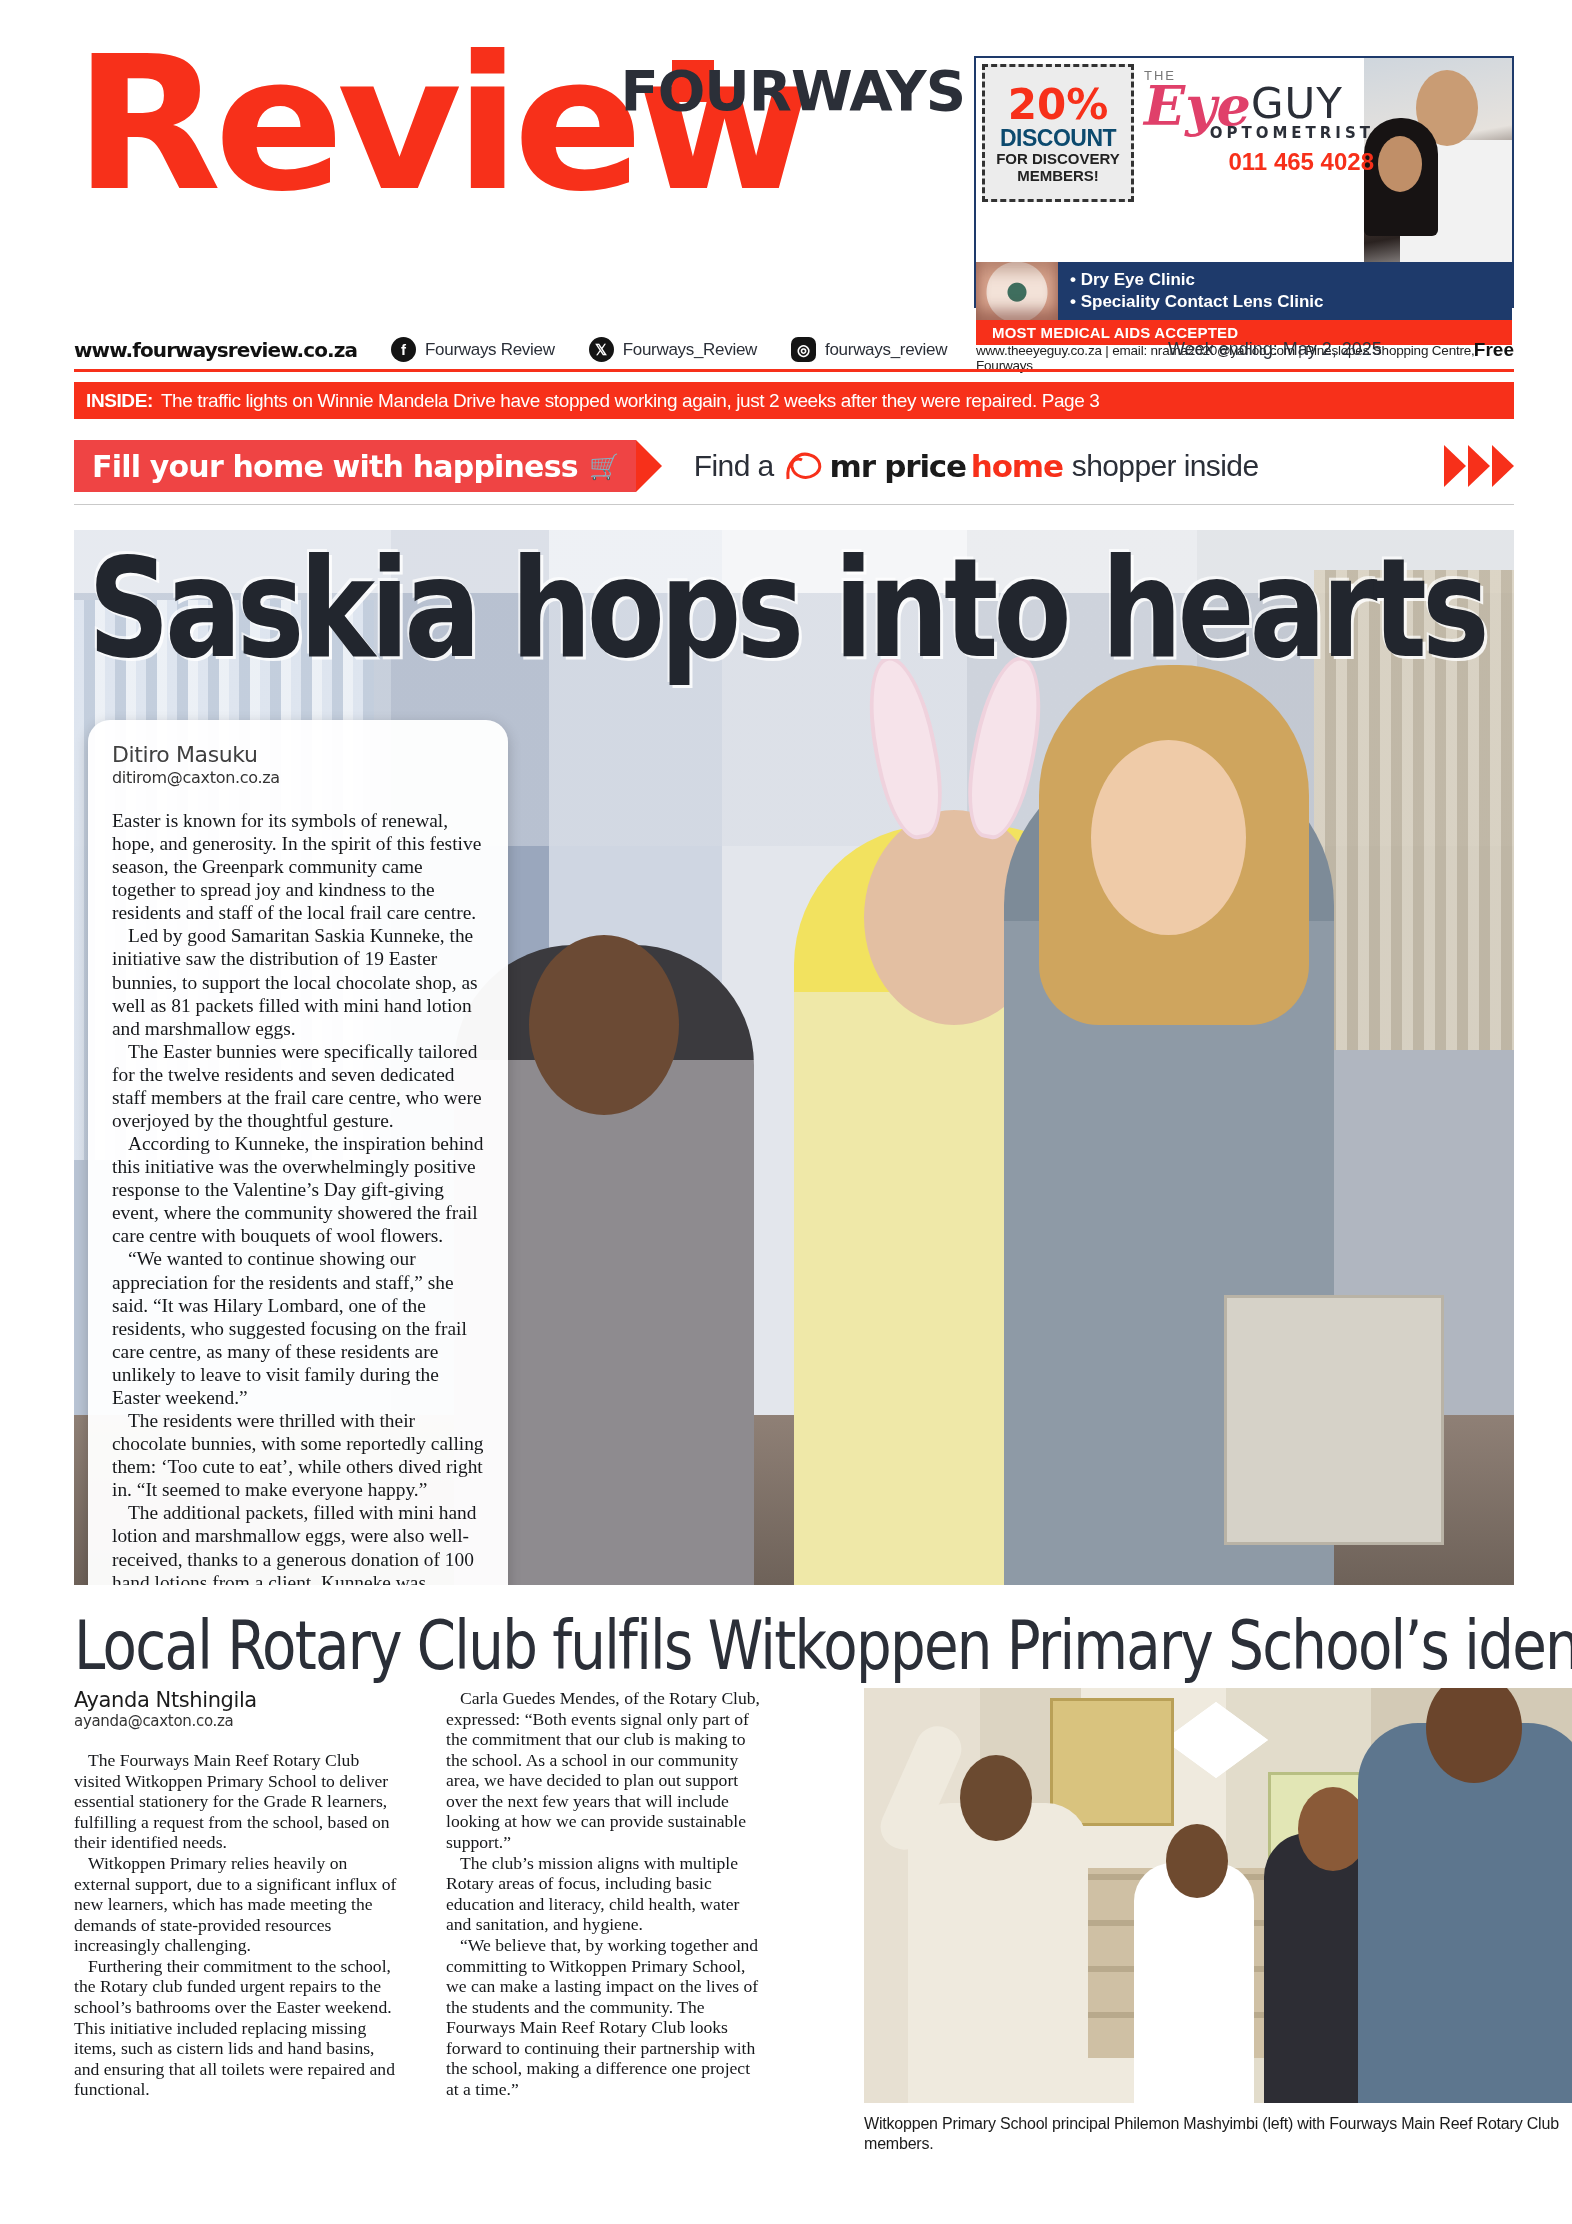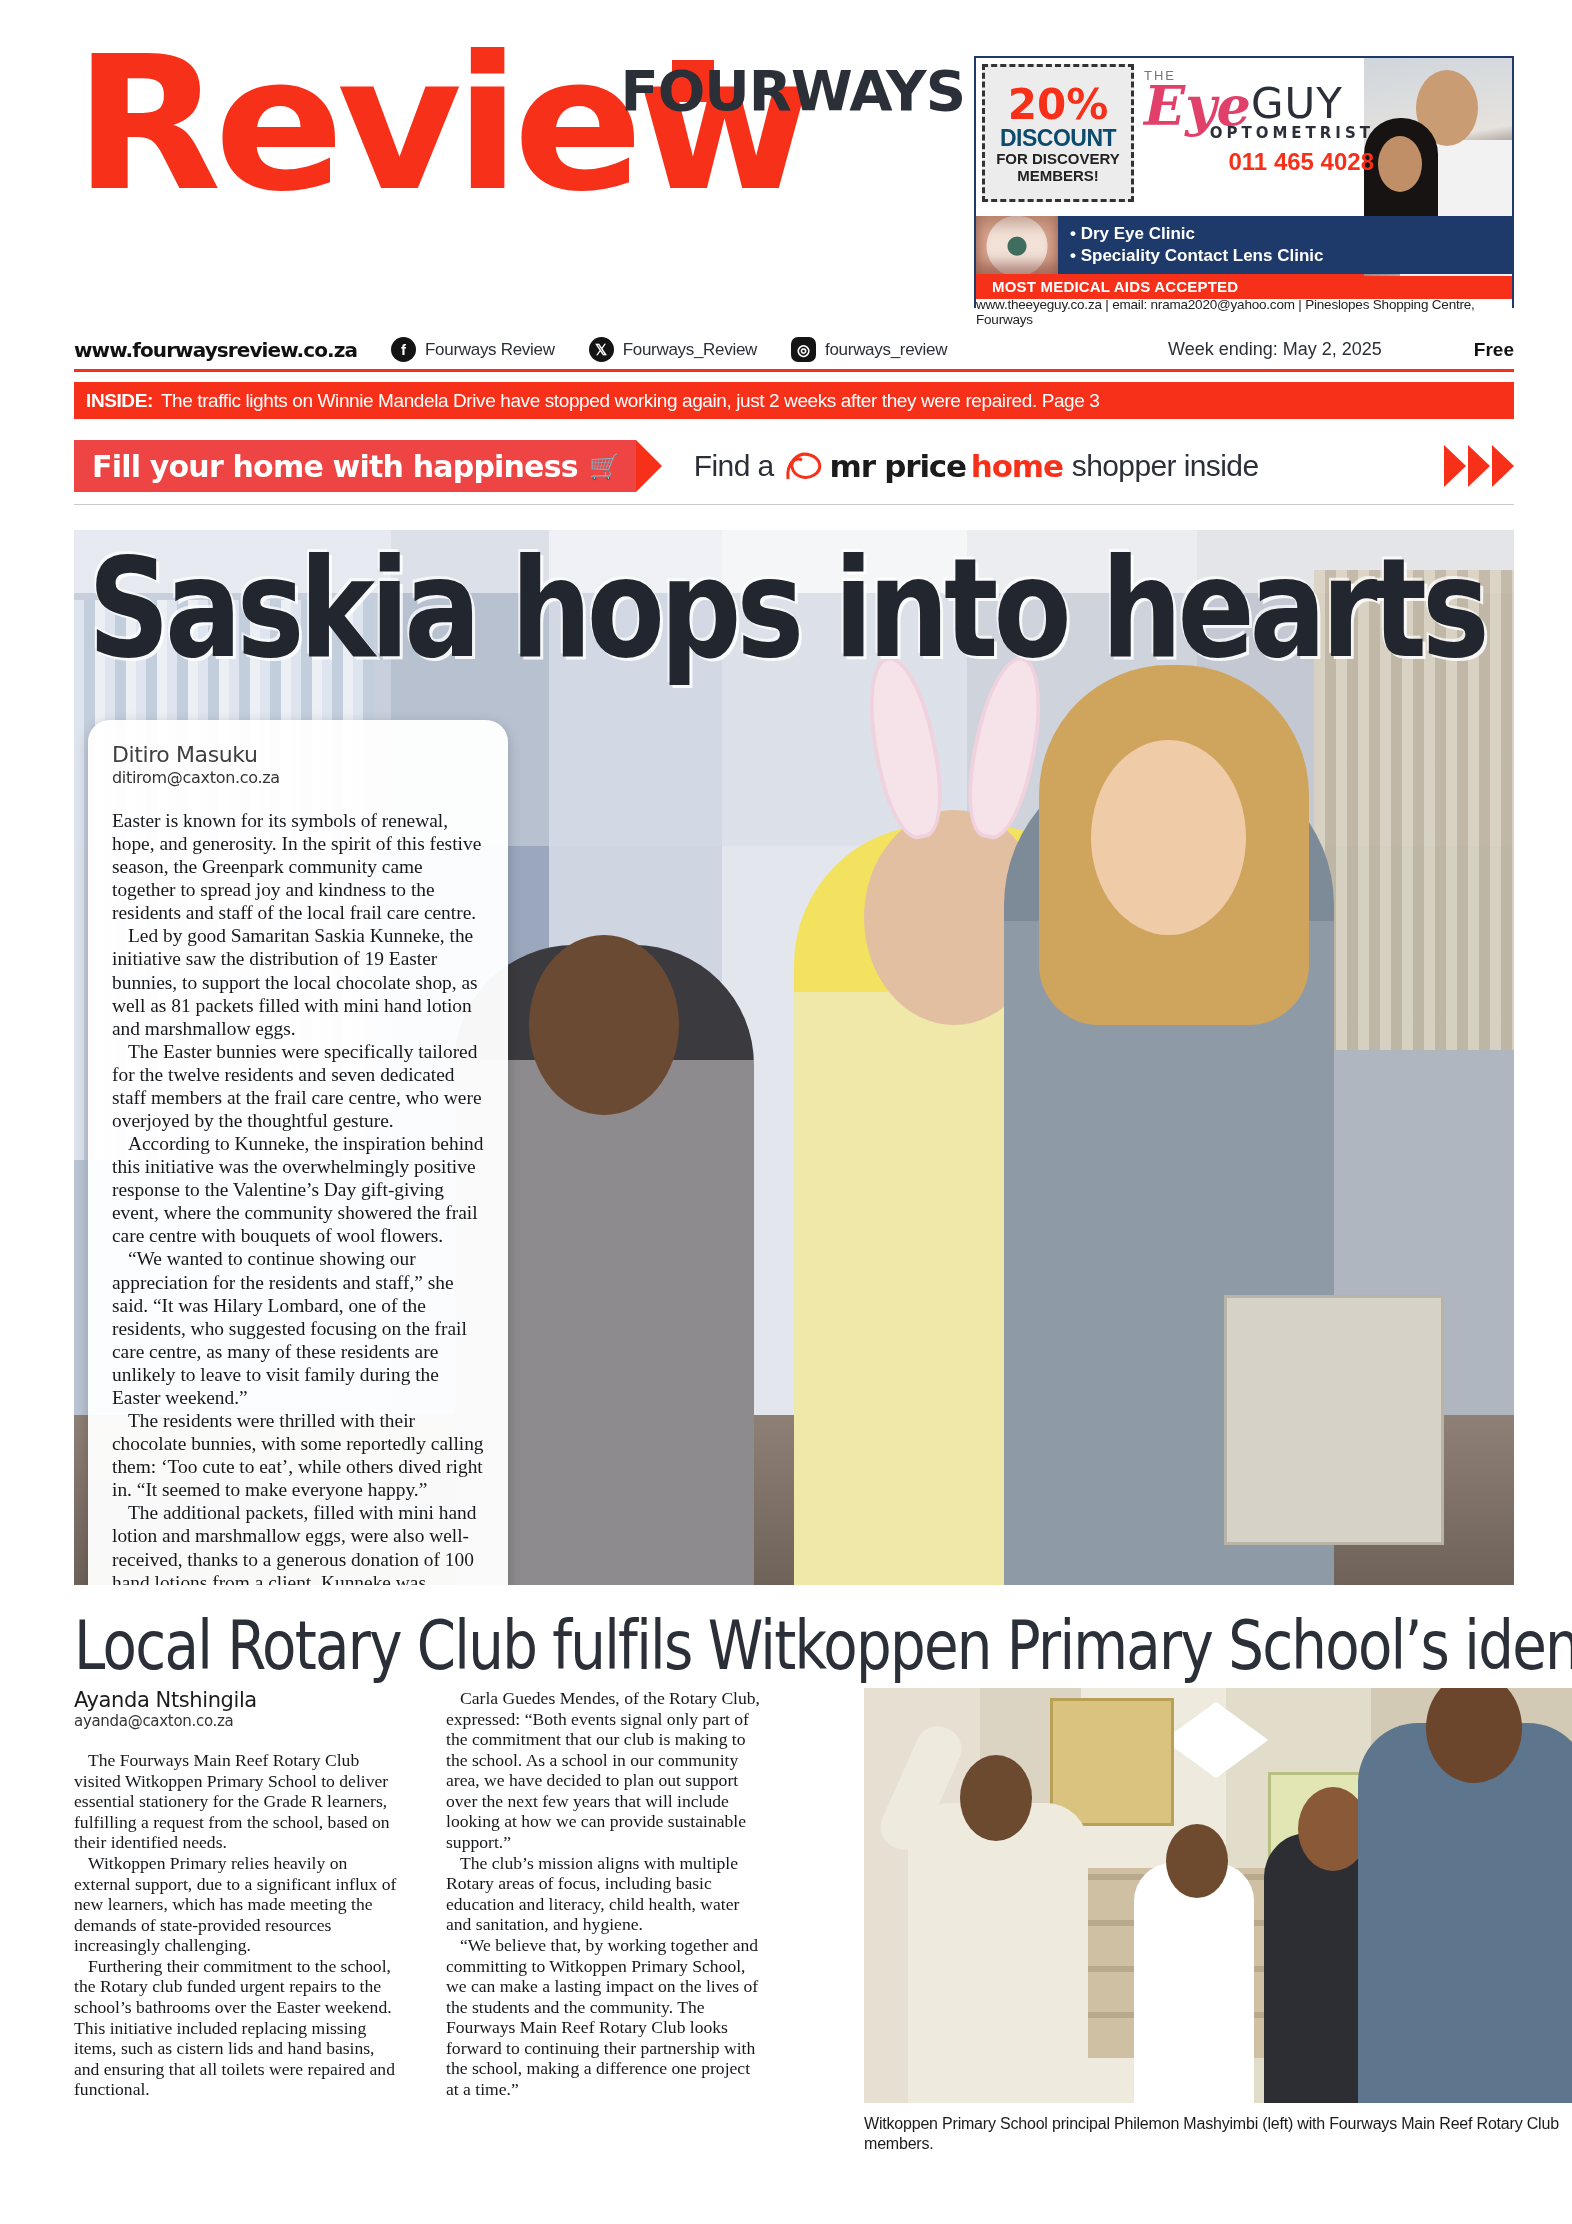--- a/index.html
+++ b/index.html
@@ -33,21 +33,21 @@
     color: #2b2f38;
   }
   .logo-sq { position:absolute; right: 265px; top: 32px; width: 42px; height: 42px; background:#f7301a; }
 
   
   .ad-eye {
     position: absolute; left: 974px; top: 56px;
     width: 540px; height: 252px;
     border: 2px solid #1e3a6b; background: #fff;
   }
-  .ad-eye-top { position:relative; height: 158px; background:#fff; }
+  .ad-eye-top { position:relative; height: 204px; background:#fff; }
   .ad-coupon {
     position:absolute; left: 6px; top: 6px; width: 152px; height: 138px;
     border: 3px dashed #333; background:#ececec;
     display:flex; flex-direction:column; align-items:center; justify-content:center;
     padding-top: 2px;
   }
   .ad-20 { color:#f7301a; font-weight:700; font-size: 42px; line-height:1; font-family:"DejaVu Sans",sans-serif; }
   .ad-disc { color:#0c4a6e; font-weight:700; font-size: 23px; line-height:1.05; letter-spacing:-0.5px; }
   .ad-for { color:#222; font-weight:700; font-size: 15px; line-height:1.15; text-align:center; }
   .eyeguy-logo { position:absolute; left: 168px; top: 10px; width: 230px; }

